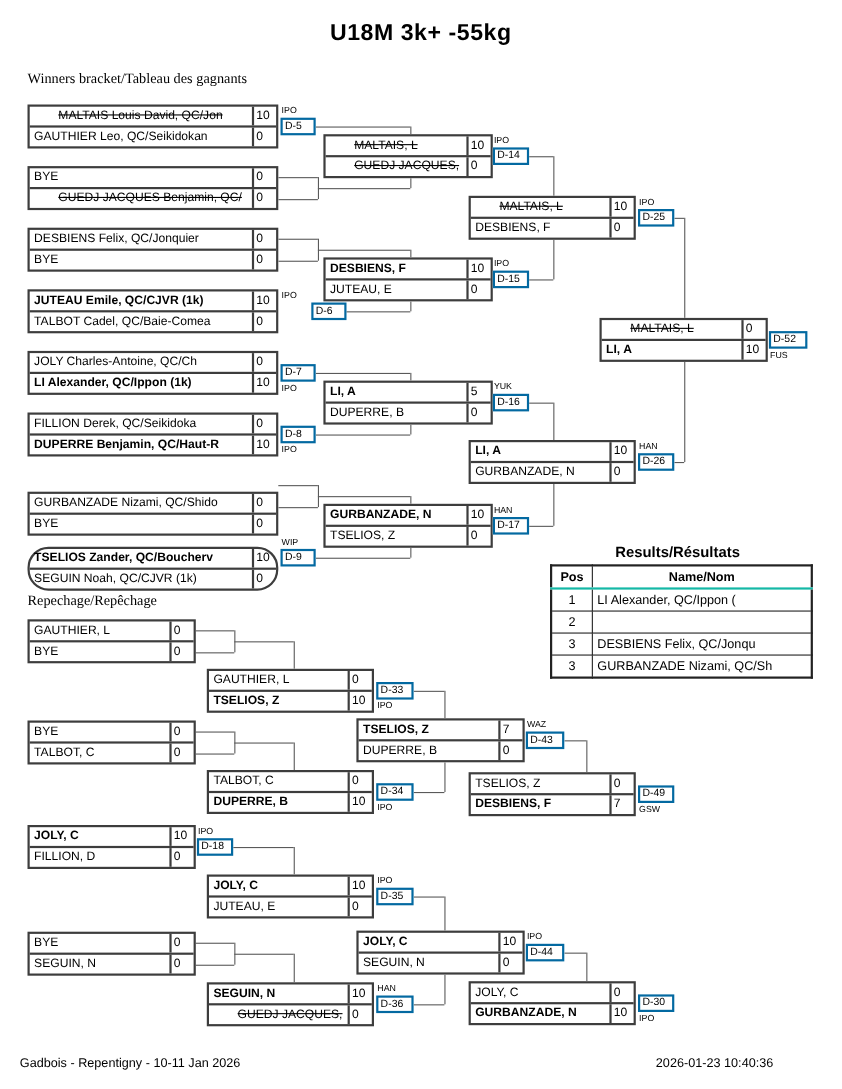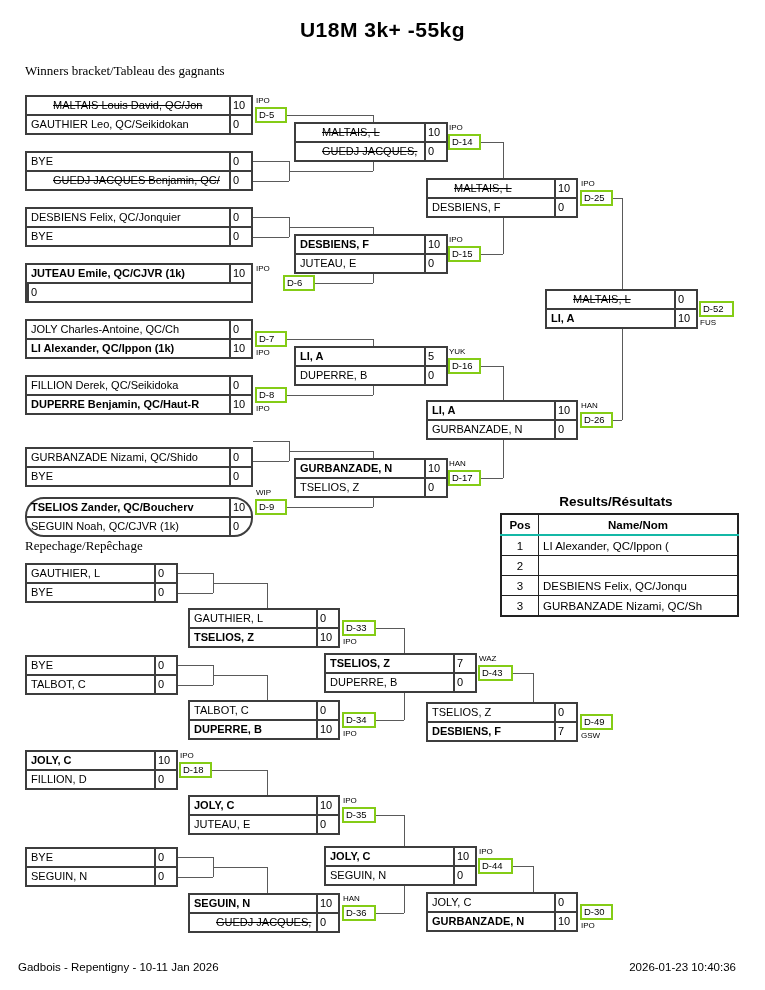--- a/index.html
+++ b/index.html
@@ -9,36 +9,36 @@
   .title{position:absolute;top:18px;left:0;width:765px;text-align:center;
          font-size:21px;font-weight:bold;letter-spacing:.5px;}
   .seclabel{position:absolute;font-family:"Liberation Serif",serif;font-size:13px;}
   .box{position:absolute;border:2px solid #3d3d3d;background:#fff;}
   .brow{display:flex;height:17px;line-height:17px;}
   .brow + .brow{border-top:2px solid #3d3d3d;}
   .nm{flex:1;font-size:11px;padding-left:4px;white-space:nowrap;overflow:hidden;}
   .sc{width:18px;border-left:2px solid #3d3d3d;font-size:11px;padding-left:2px;}
   .out{text-decoration:line-through;padding-left:26px;}
   .win{font-weight:bold;}
-  .tagbox{position:absolute;border:2px solid #84cc16;background:#fff;height:12px;
+  .tagbox{position:absolute;border:2px solid #0369a1;background:#fff;height:12px;
           line-height:12px;font-size:9.5px;padding:0 2px;white-space:nowrap;overflow:hidden;}
   .code{position:absolute;font-size:8px;line-height:10px;white-space:nowrap;}
   .hl{position:absolute;height:0;border-top:1px solid #5a5a5a;}
   .vl{position:absolute;width:0;border-left:1px solid #5a5a5a;}
   .results-head{position:absolute;top:494px;left:500px;width:232px;text-align:center;
                 font-size:13.5px;font-weight:bold;}
   table.res{position:absolute;top:513px;left:500px;border-collapse:collapse;
             border:2px solid #222;background:#fff;}
   table.res th,table.res td{border:1px solid #222;height:19px;font-size:11.5px;padding:0 4px;}
   table.res th{font-weight:bold;text-align:center;border-bottom:2px solid #14b8a6;}
   td.pos{width:28px;text-align:center;}
   td.rname{width:190px;text-align:left;}
   .footer{position:absolute;top:961px;font-size:11.5px;}
   .footer.left{left:18px;}
-  .footer.right{right:29px;text-align:right;}
+  .footer.right{right:62px;text-align:right;}
 </style>
 </head>
 <body>
 
 <div class="page">
   <div class="title">U18M 3k+ -55kg</div>
   <div class="seclabel" style="left:25px;top:63px">Winners bracket/Tableau des gagnants</div>
   <div class="seclabel" style="left:25px;top:538px">Repechage/Repêchage</div>
 
   <div id="bracket">
@@ -137,20 +137,21 @@
           <span class="nm">BYE</span>
           <span class="sc">0</span>
         </div>
       </div>
       <div class="box" style="left: 25px; top: 263px; width: 224px;">
         <div class="brow">
           <span class="nm win">JUTEAU Emile, QC/CJVR (1k)</span>
           <span class="sc">10</span>
         </div>
         <div class="brow">
+          <span class="nm">TALBOT Cadel, QC/Baie-Comea</span>
           <span class="sc">0</span>
         </div>
       </div>
       <div class="box" style="left: 25px; top: 319px; width: 224px;">
         <div class="brow">
           <span class="nm">JOLY Charles-Antoine, QC/Ch</span>
           <span class="sc">0</span>
         </div>
         <div class="brow">
           <span class="nm win">LI Alexander, QC/Ippon (1k)</span>

